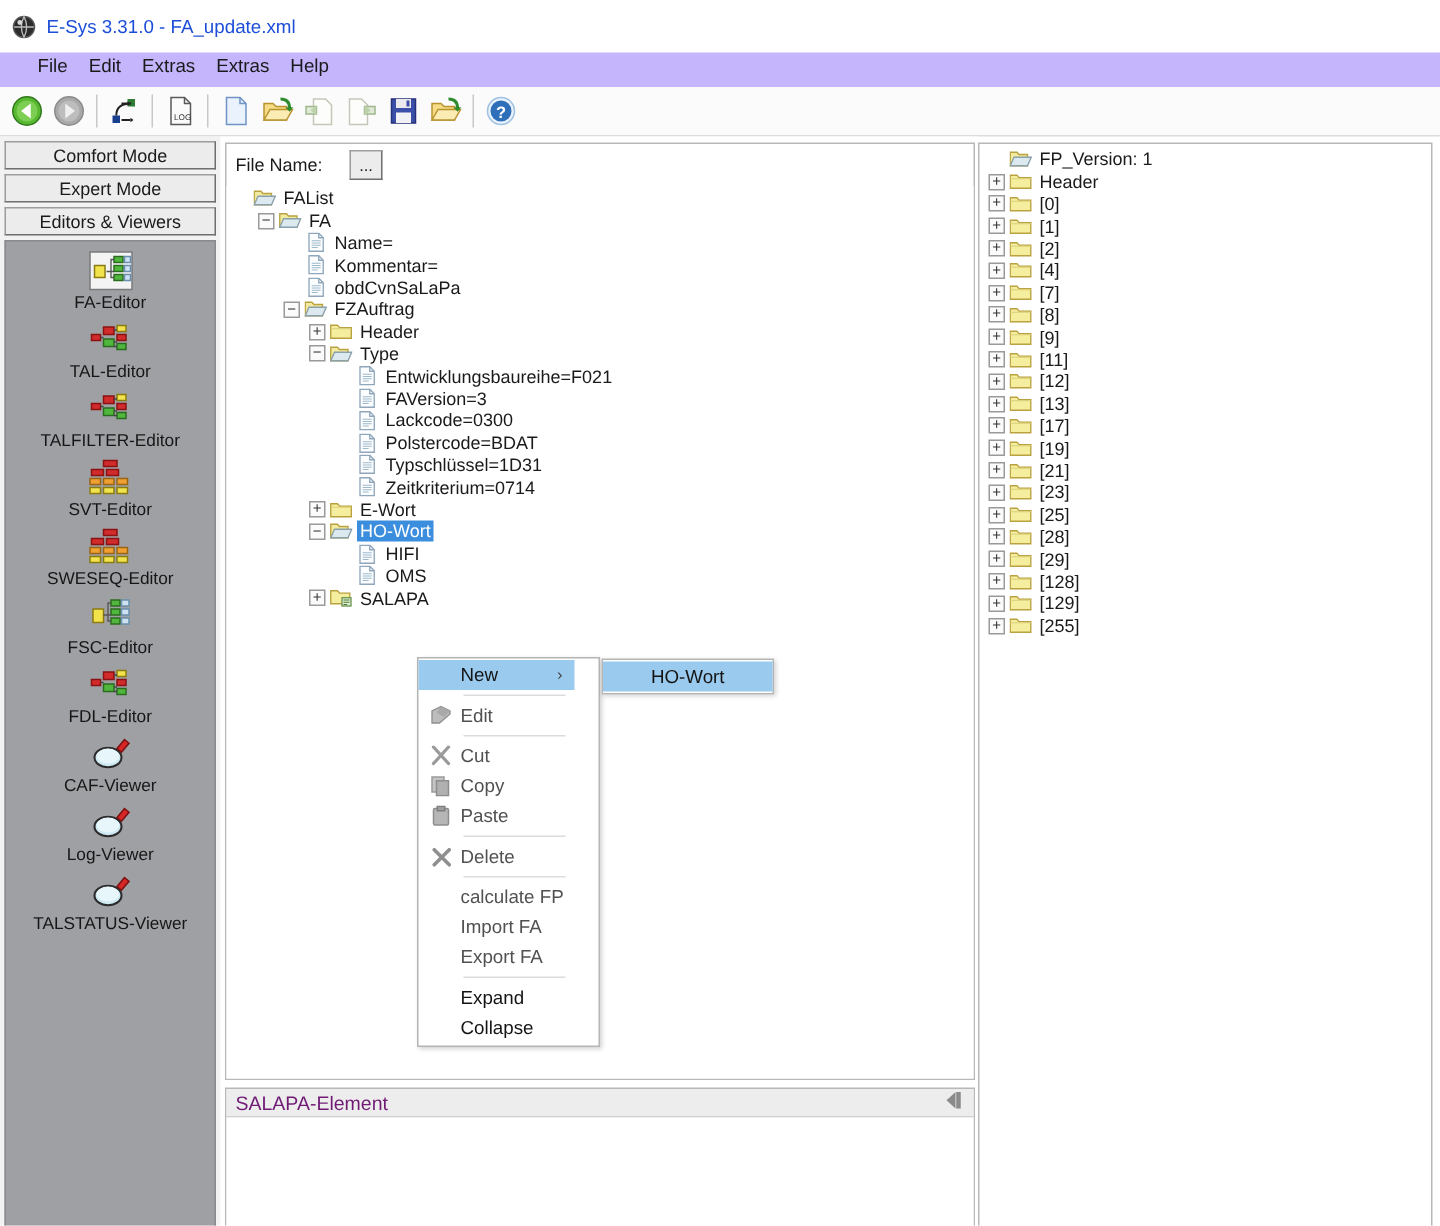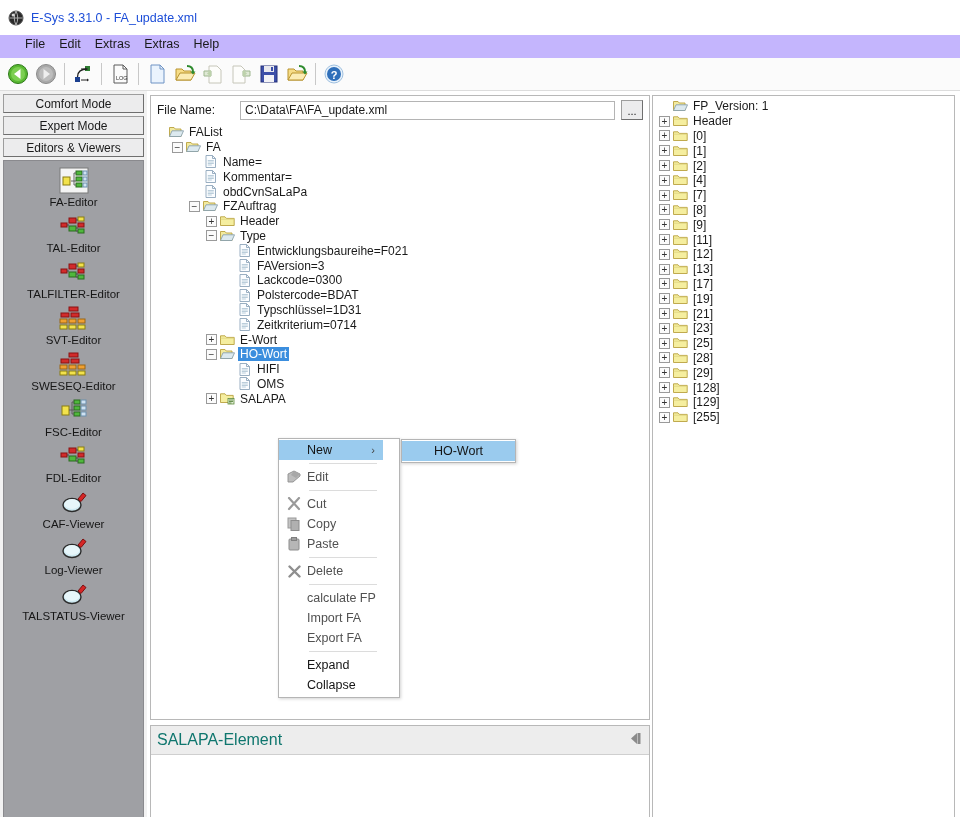--- a/index.html
+++ b/index.html
@@ -125,21 +125,21 @@
     display: flex; flex-direction: column;
   }
   #filename-row {
     height: 28px;
     display: flex; align-items: center;
     padding: 0 6px;
     flex-shrink: 0;
   }
   #filename-row .fn-label {
     font-size: 12px; color: #1a1a1a;
-    margin-right: 25px;
+    margin-right: 12px;
   }
   #filename-input {
     flex: 1;
     height: 19px;
     border: 1px solid #b4b4b4;
     background: #ffffff;
     font-family: "Liberation Sans", sans-serif;
     font-size: 12px;
     color: #1a1a1a;
     padding: 0 4px;
@@ -198,27 +198,27 @@
 
   
   #salapa-panel {
     margin-top: 5px;
     flex: 1;
     border: 1px solid #b8b8b8;
     background: #ffffff;
     display: flex; flex-direction: column;
   }
   #salapa-header {
-    height: 29px;
+    height: 19px;
     background: #ededed;
     border-bottom: 1px solid #cfcfcf;
     display: flex; align-items: center;
     padding: 0 6px;
-    font-size: 16px;
-    color: #0f766e;
+    font-size: 13px;
+    color: #701a75;
     justify-content: space-between;
   }
   #salapa-body { flex: 1; background: #ffffff; }
 
   
   #vp-panel {
     width: 303px;
     margin: 4px 2px 2px 0;
     border: 1px solid #b8b8b8;
     background: #ffffff;
@@ -548,21 +548,20 @@
       </div>
 
     </div>
   </div>
 
   <div id="center">
 
     <div id="fa-panel">
       <div id="filename-row">
         <span class="fn-label">File Name:</span>
-        <input id="filename-input" type="text" value="C:\Data\FA\FA_update.xml" style="">
         <div id="browse-btn">...</div>
       </div>
       <div id="fa-tree">
           <div class="trow" style="padding-left: 4px;">
             <span class="toggle-spacer"></span>
             <span class="ic">
               <svg width="15" height="12" viewBox="0 0 15 12">
                 <path d="M0.5 10.5 V1.5 H5 L6.3 3 H12 V10.5 Z" fill="#f2ea9e" stroke="#b9a23f" stroke-width="0.9"></path>
                 <path d="M0.5 10.5 L3 4.8 H14.5 L12 10.5 Z" fill="#dce9ef" stroke="#8aa0ab" stroke-width="0.9"></path>
               </svg>

